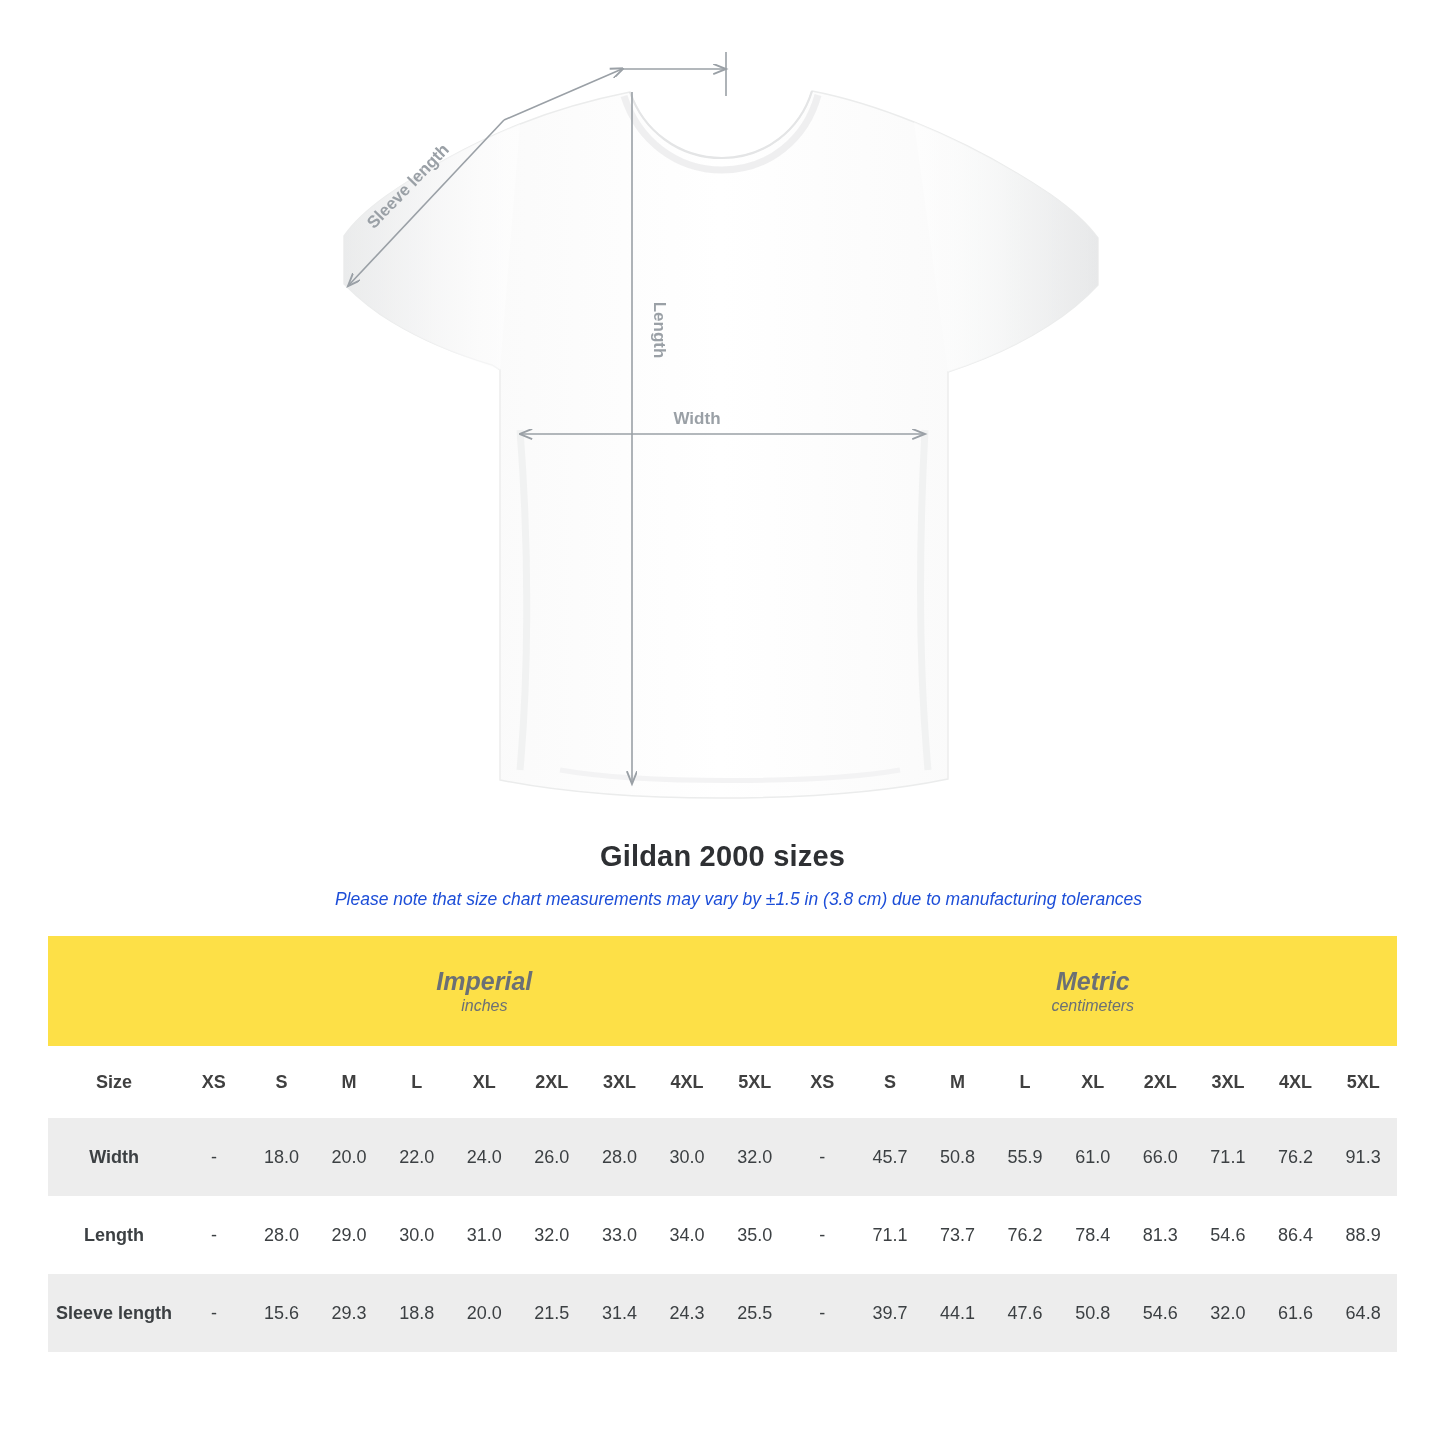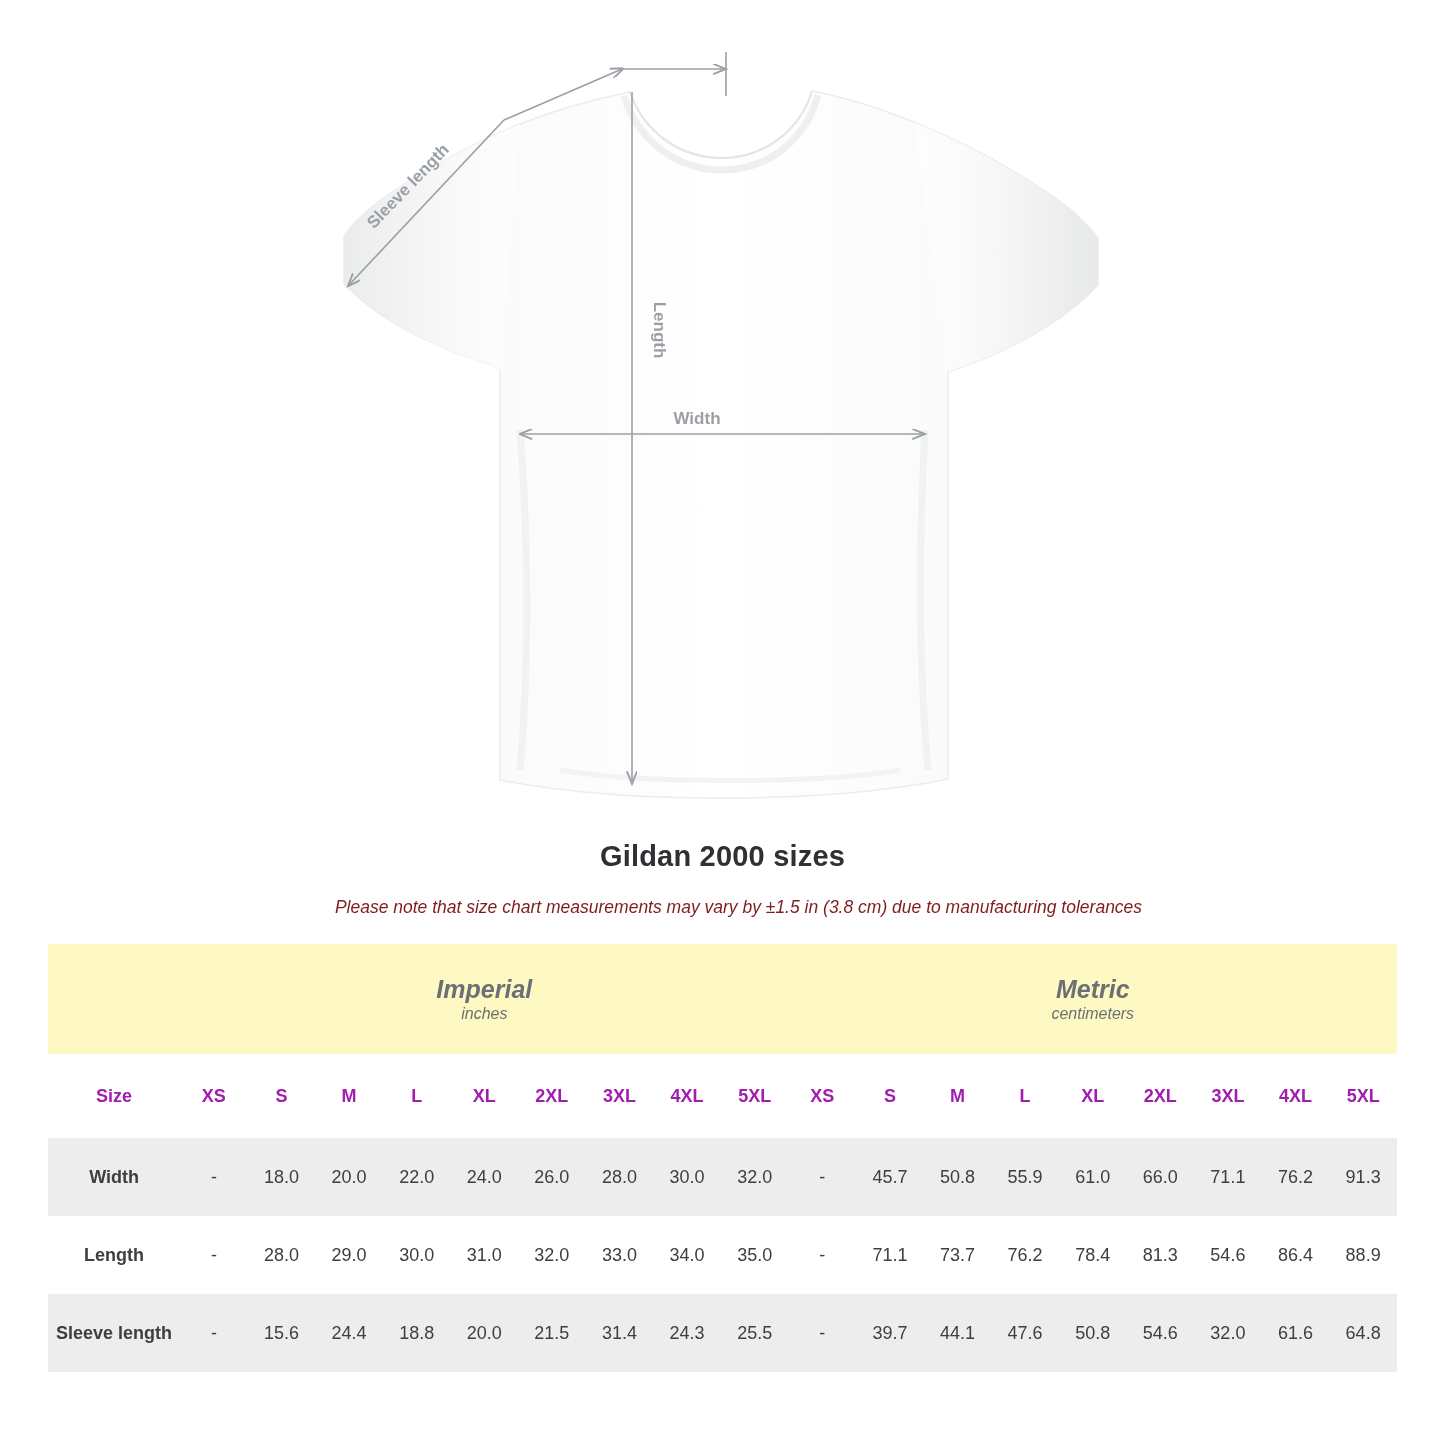--- a/index.html
+++ b/index.html
@@ -41,66 +41,66 @@
     text-align: center;
     margin-top: 10px;
   }
   .chart-title {
     font-size: 29px;
     font-weight: bold;
     color: #2e3033;
     letter-spacing: 0.2px;
   }
   .chart-note {
-    margin-top: 24px;
+    margin-top: 16px;
     font-size: 17.5px;
     font-style: italic;
-    color: #7f1d1d;
+    color: #1d4ed8;
     padding-left: 32px;
   }
 
   
   .table-wrap {
     margin: 26px 48px 0 48px;
   }
   table.size-table {
     width: 1349px;
     border-collapse: collapse;
     table-layout: fixed;
   }
   table.size-table td, table.size-table th {
     border: none;
     text-align: center;
     vertical-align: middle;
   }
 
   
   .unit-row td {
-    background: #fef9c3;
+    background: #fde047;
     height: 110px;
     padding: 0;
   }
   .unit-name {
     font-size: 25px;
     font-style: italic;
     font-weight: bold;
     color: #6b7075;
   }
   .unit-sub {
     margin-top: 1px;
     font-size: 16px;
     font-style: italic;
     color: #6b7075;
   }
 
   .head-row td {
-    height: 84px;
+    height: 72px;
     font-size: 18px;
     font-weight: bold;
-    color: #a21caf;
+    color: #404040;
     background: #ffffff;
   }
   .head-row td.rowlabel { font-size: 18px; }
 
   .data-row td {
     height: 78px;
     font-size: 18px;
     color: #3c4043;
   }
   .data-row td.rowlabel {
@@ -310,21 +310,21 @@
           <td>81.3</td>
           <td>54.6</td>
           <td>86.4</td>
           <td>88.9</td>
         </tr>
 
         <tr class="data-row row-shaded">
           <td class="rowlabel">Sleeve length</td>
           <td>-</td>
           <td>15.6</td>
-          <td>24.4</td>
+          <td>29.3</td>
           <td>18.8</td>
           <td>20.0</td>
           <td>21.5</td>
           <td>31.4</td>
           <td>24.3</td>
           <td>25.5</td>
           <td>-</td>
           <td>39.7</td>
           <td>44.1</td>
           <td>47.6</td>

